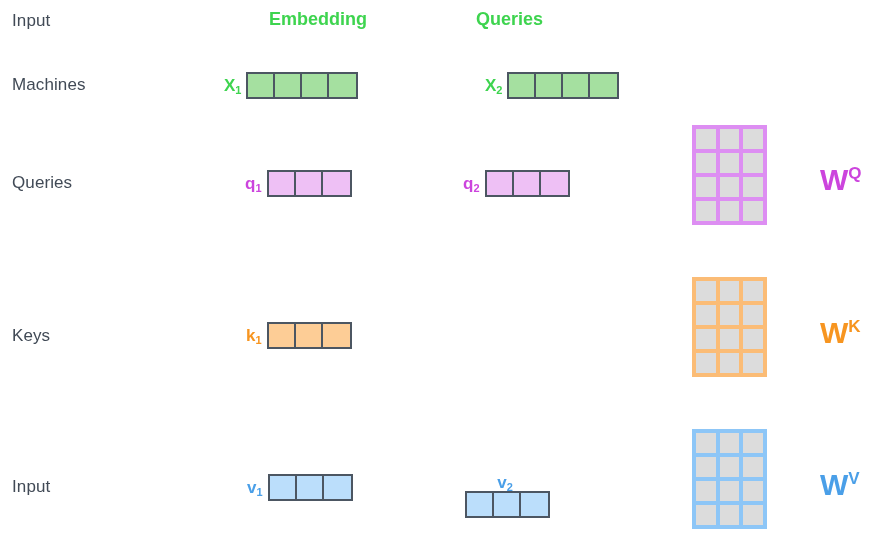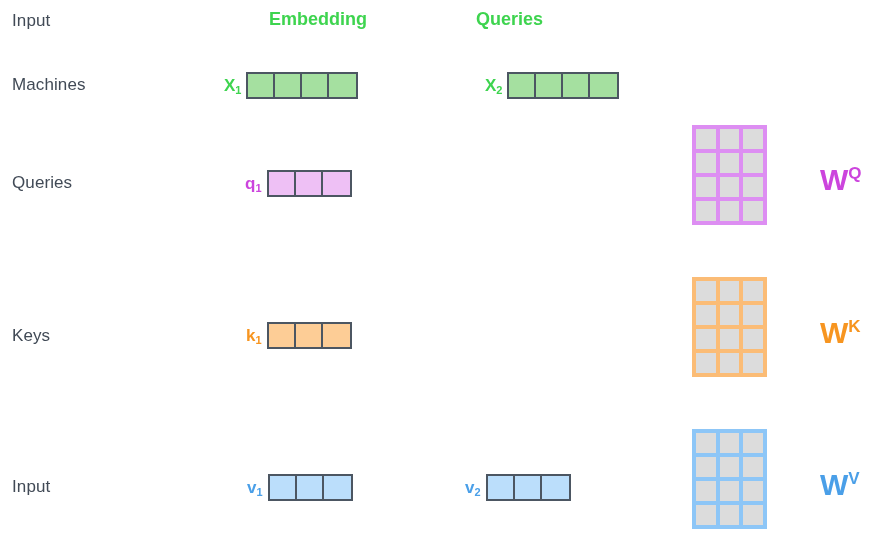--- a/index.html
+++ b/index.html
@@ -97,21 +97,21 @@
   .theme-blue   .cell      { background: #bbdefb; }
 
   
   .vec.e1 { left: 224px; top: 72px; }
   .vec.e2 { left: 440px; top: 72px; margin-left: 45px; }
   .vec.q1 { left: 245px; top: 170px; }
   .vec.q2 { left: 463px; top: 170px; }
   .vec.k1 { left: 246px; top: 322px; }
   .vec.k2 { left: 464px; top: 322px; }
   .vec.v1 { left: 247px; top: 474px; }
-  .vec.v2 { left: 465px; top: 474px; }
+  .vec.v2 { left: 465px; top: 474px; flex-direction: column; }
 
   
   .matrix {
     position: absolute;
     width: 75px;
     display: grid;
     grid-template-columns: repeat(3, 1fr);
     grid-auto-rows: 20px;
     gap: 4px;
     padding: 4px;
@@ -175,20 +175,28 @@
   </div>
 
   <div class="vec q1 theme-purple">
     <span class="vec-label"><span>q</span><sub>1</sub></span>
     <span class="boxes">
         <span class="cell"></span>
         <span class="cell"></span>
         <span class="cell"></span>
       </span>
   </div>
+  <div class="vec q2 theme-purple">
+    <span class="vec-label"><span>q</span><sub>2</sub></span>
+    <span class="boxes">
+        <span class="cell"></span>
+        <span class="cell"></span>
+        <span class="cell"></span>
+      </span>
+  </div>
 
   <div class="vec k1 theme-orange">
     <span class="vec-label"><span>k</span><sub>1</sub></span>
     <span class="boxes">
         <span class="cell"></span>
         <span class="cell"></span>
         <span class="cell"></span>
       </span>
   </div>
 

